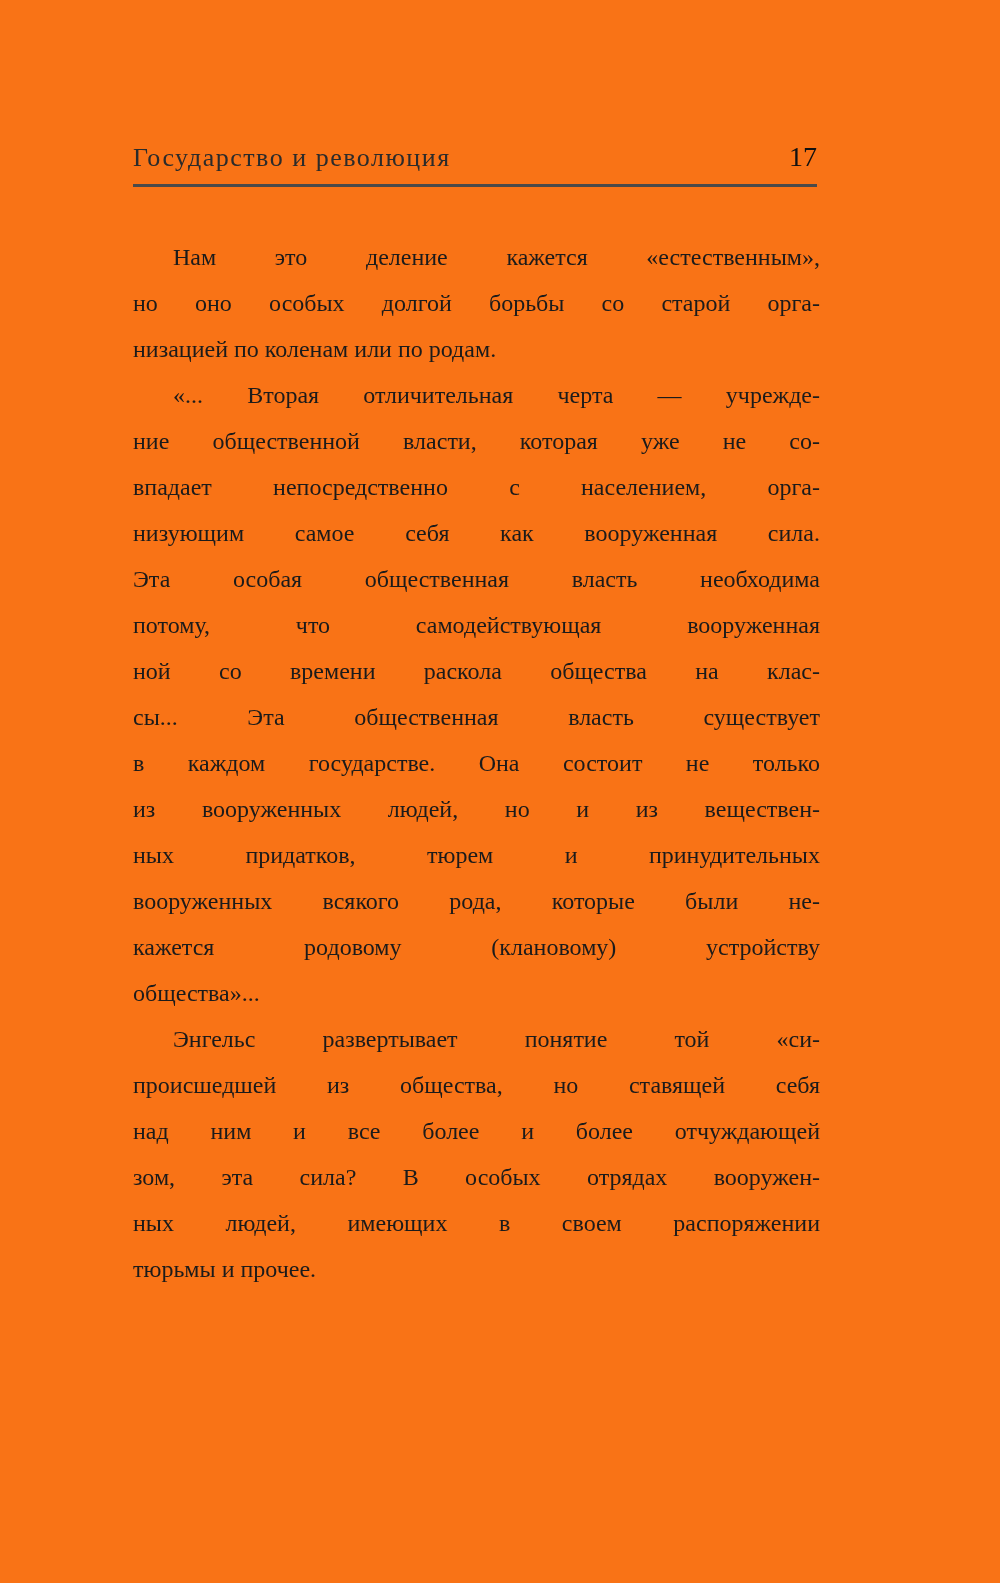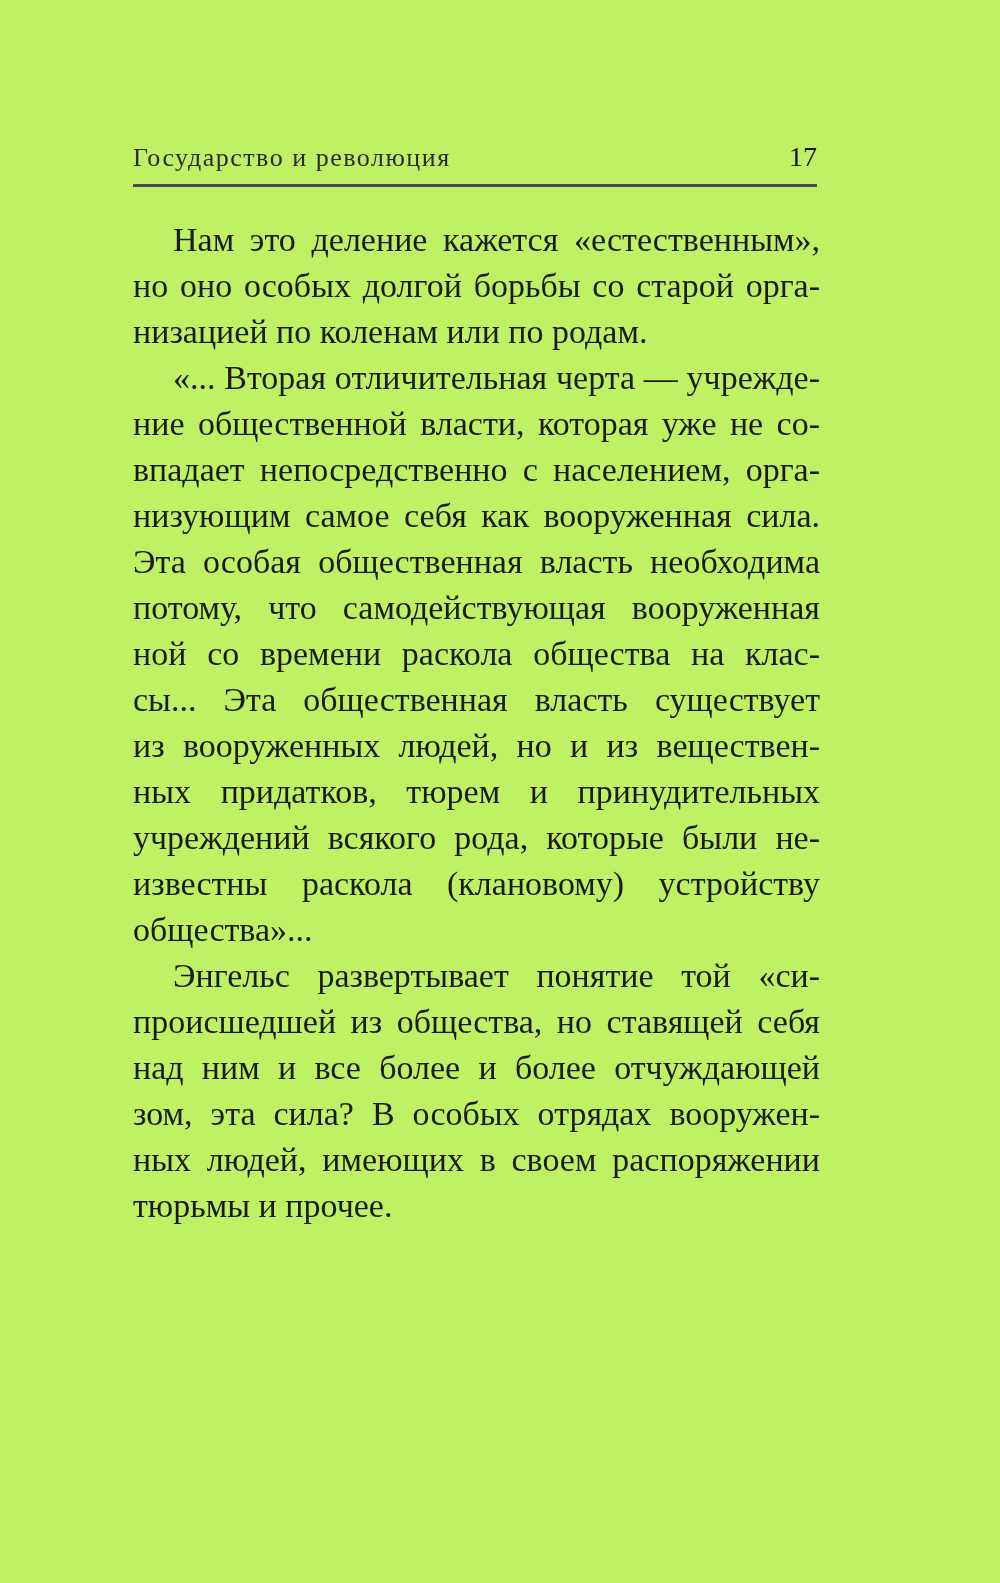--- a/index.html
+++ b/index.html
@@ -4,21 +4,21 @@
 <style>
   html, body {
     margin: 0;
     padding: 0;
     background: #ffffff;
   }
   .page {
     position: relative;
     width: 1000px;
     height: 1583px;
-    background: #bef264;
+    background: #f97316;
     overflow: hidden;
     font-family: "Liberation Serif", serif;
   }
   .header {
     position: absolute;
     left: 133px;
     right: 183px;
     top: 141px;
     display: flex;
     justify-content: space-between;
@@ -38,23 +38,23 @@
     position: absolute;
     left: 133px;
     right: 183px;
     top: 184px;
     height: 3px;
     background: #4a4a4a;
   }
   .body-text {
     position: absolute;
     left: 133px;
-    top: 217px;
+    top: 234px;
     width: 687px;
-    font-size: 34px;
+    font-size: 24px;
     line-height: 46px;
     color: #1b1b1b;
   }
   .paragraph {
     margin: 0;
   }
   .line {
     text-align: justify;
     text-align-last: justify;
     white-space: normal;
@@ -84,24 +84,25 @@
       </div>
       <div class="paragraph">
         <div class="line first">«... Вторая отличительная черта — учрежде-</div>
         <div class="line">ние общественной власти, которая уже не со-</div>
         <div class="line">впадает непосредственно с населением, орга-</div>
         <div class="line">низующим самое себя как вооруженная сила.</div>
         <div class="line">Эта особая общественная власть необходима</div>
         <div class="line">потому, что самодействующая вооруженная</div>
         <div class="line">ной со времени раскола общества на клас-</div>
         <div class="line">сы... Эта общественная власть существует</div>
+        <div class="line">в каждом государстве. Она состоит не только</div>
         <div class="line">из вооруженных людей, но и из веществен-</div>
         <div class="line">ных придатков, тюрем и принудительных</div>
-        <div class="line">учреждений всякого рода, которые были не-</div>
-        <div class="line">известны раскола (клановому) устройству</div>
+        <div class="line">вооруженных всякого рода, которые были не-</div>
+        <div class="line">кажется родовому (клановому) устройству</div>
         <div class="line last">общества»...</div>
       </div>
       <div class="paragraph">
         <div class="line first">Энгельс развертывает понятие той «си-</div>
         <div class="line">происшедшей из общества, но ставящей себя</div>
         <div class="line">над ним и все более и более отчуждающей</div>
         <div class="line">зом, эта сила? В особых отрядах вооружен-</div>
         <div class="line">ных людей, имеющих в своем распоряжении</div>
         <div class="line last">тюрьмы и прочее.</div>
       </div>

